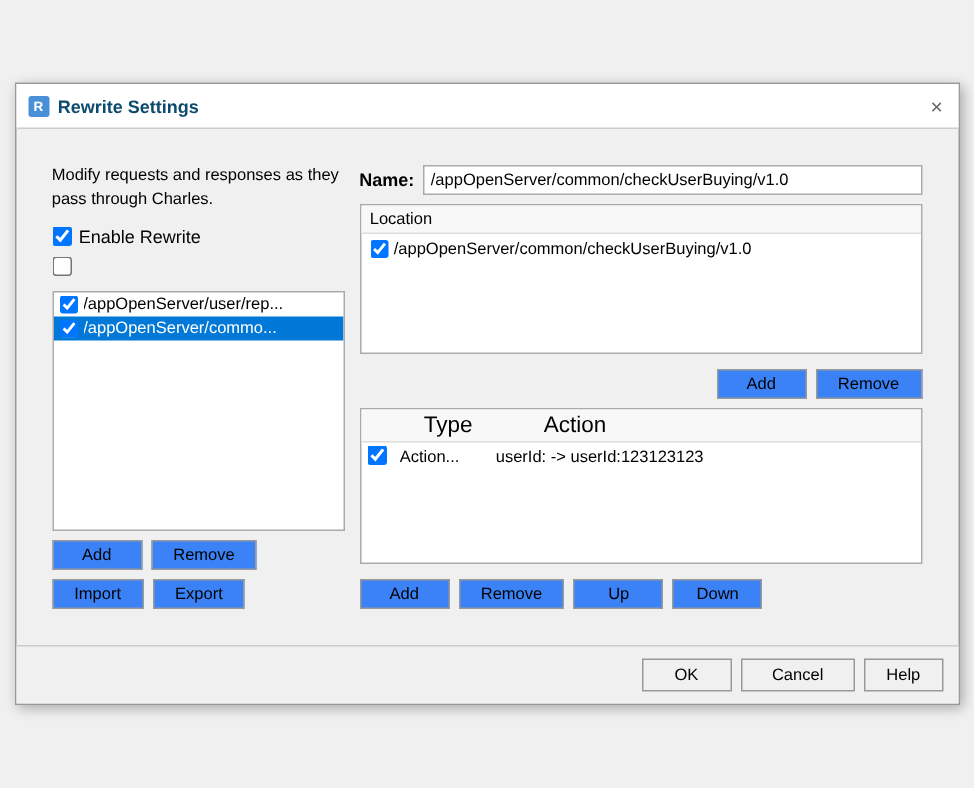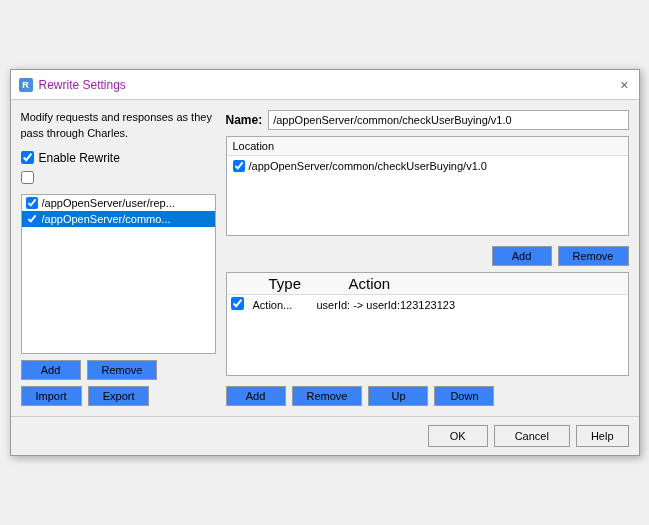--- a/index.html
+++ b/index.html
@@ -40,34 +40,34 @@
       border-radius: 2px;
       display: flex;
       align-items: center;
       justify-content: center;
       color: white;
       font-size: 9px;
       font-weight: bold;
     }
     .title-text {
       font-size: 12px;
-      font-weight: normal;
-      color: #a21caf;
+      font-weight: bold;
+      color: #0c4a6e;
     }
     .close-btn {
       cursor: pointer;
       font-size: 14px;
       color: #666;
       border: none;
       background: none;
       padding: 0 2px;
     }
     .content {
       display: flex;
-      padding: 10px;
+      padding: 24px;
       gap: 10px;
     }
     
     .left-panel {
       width: 195px;
       flex-shrink: 0;
       display: flex;
       flex-direction: column;
       gap: 6px;
     }

